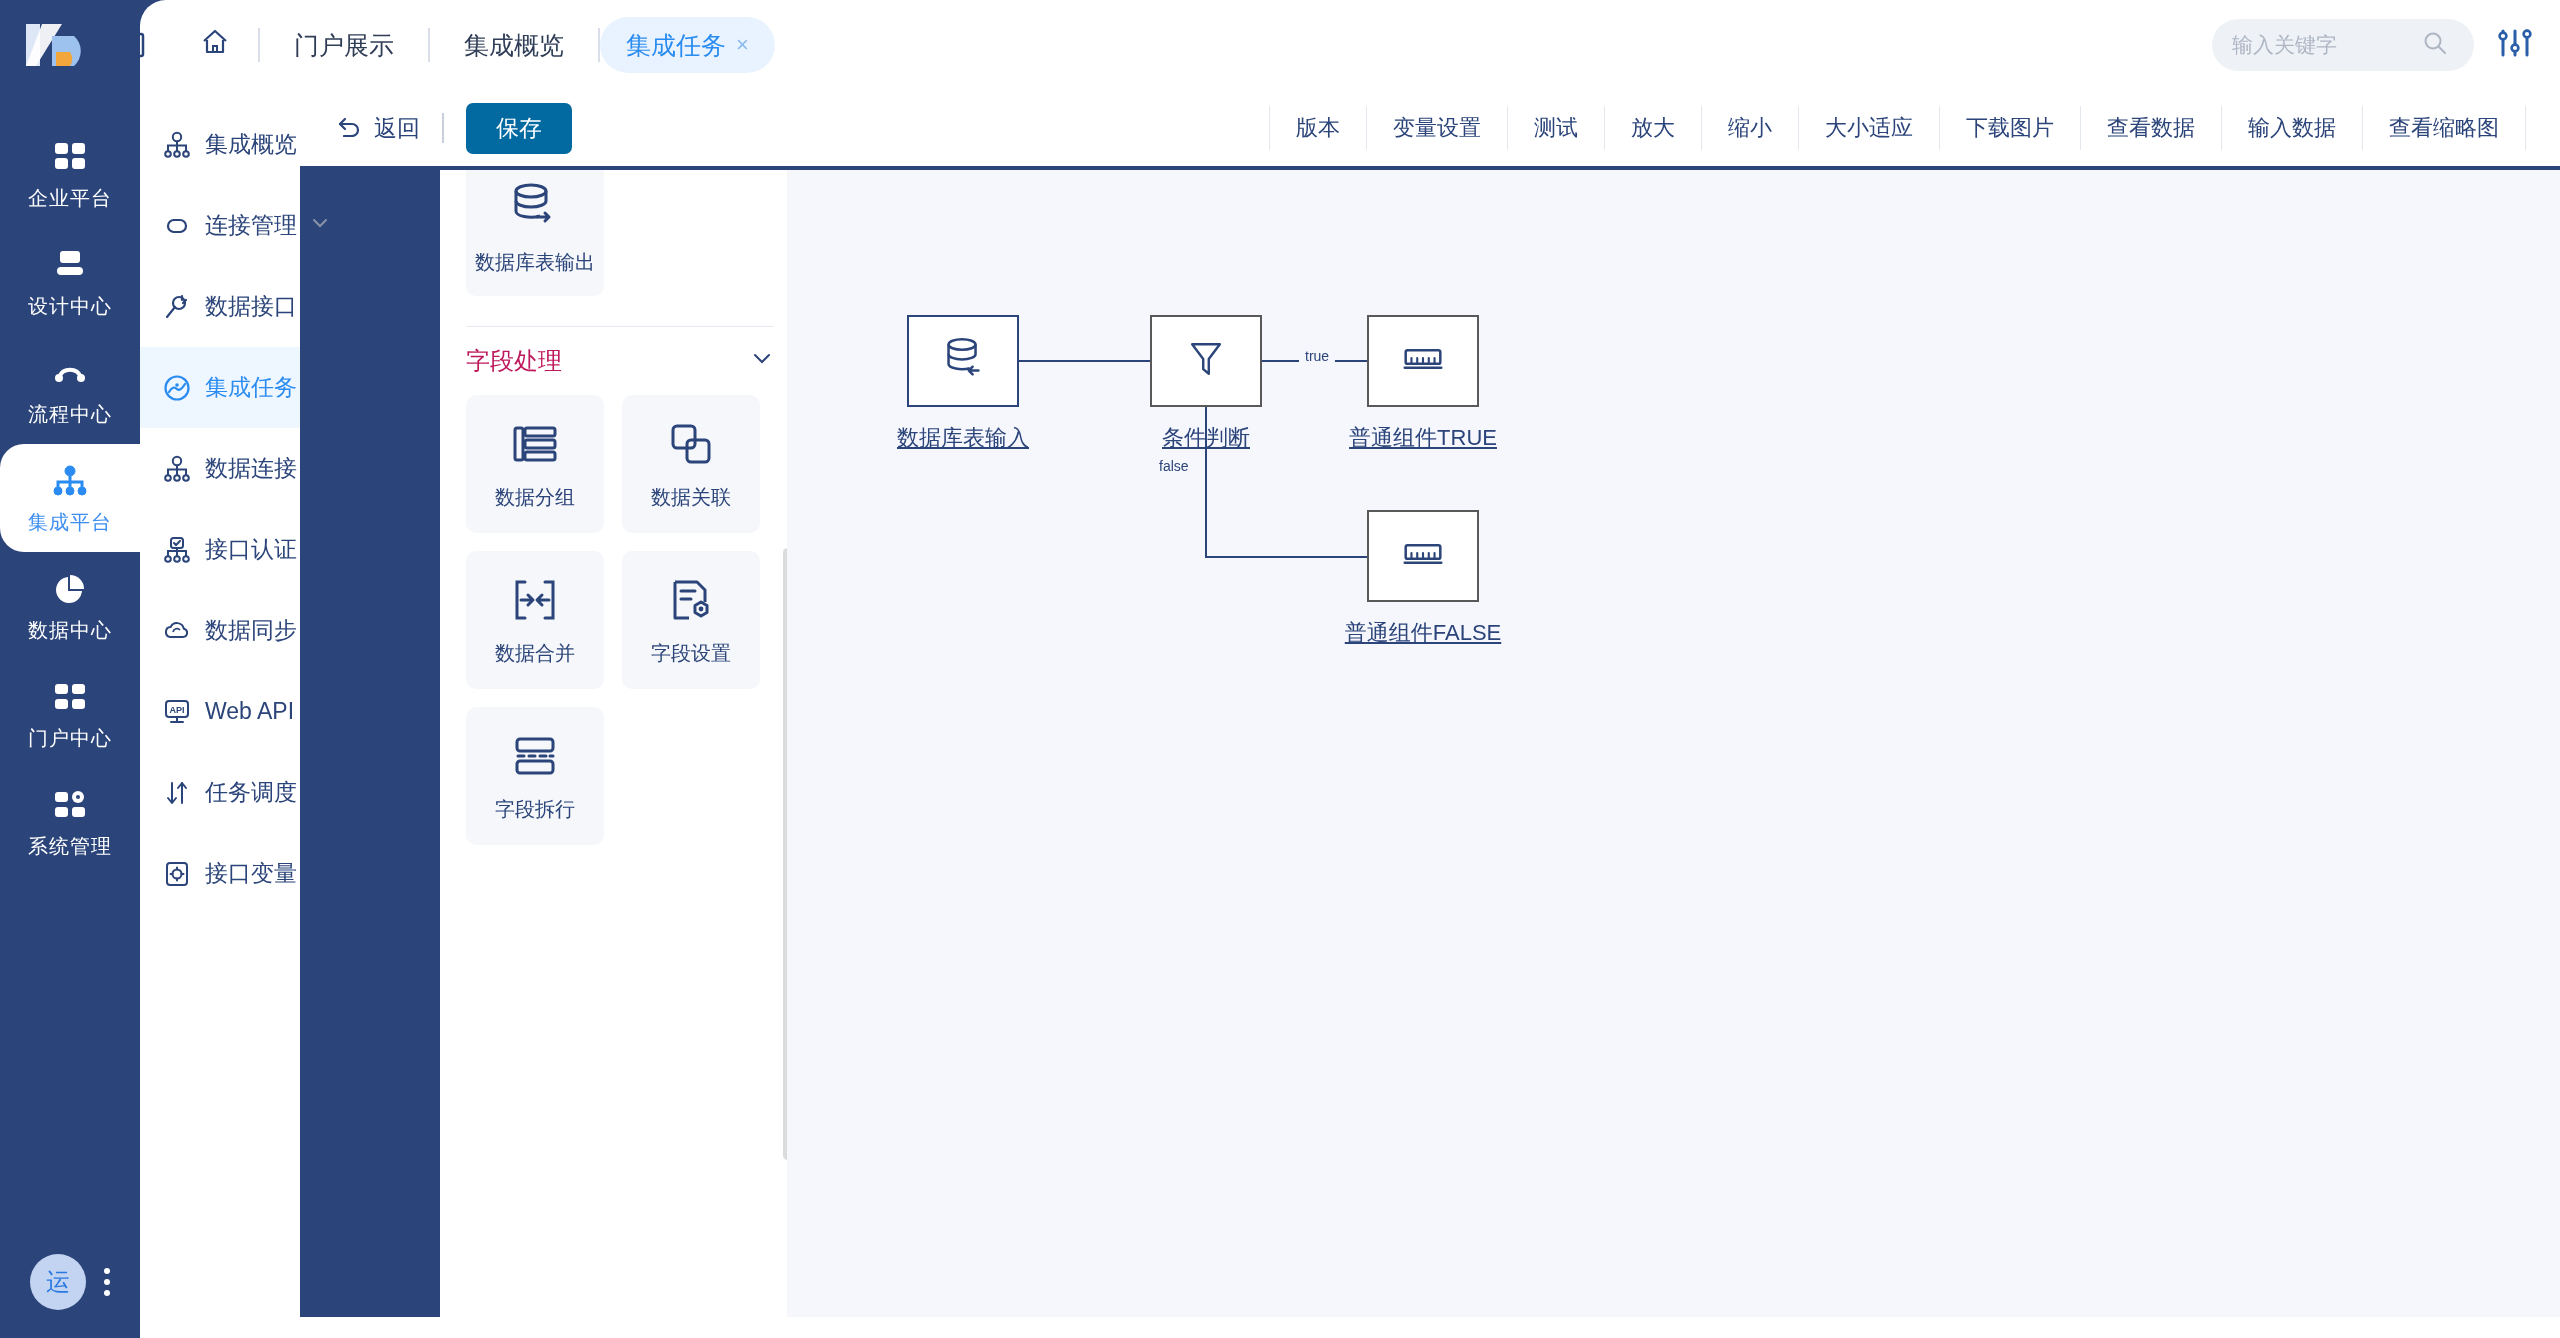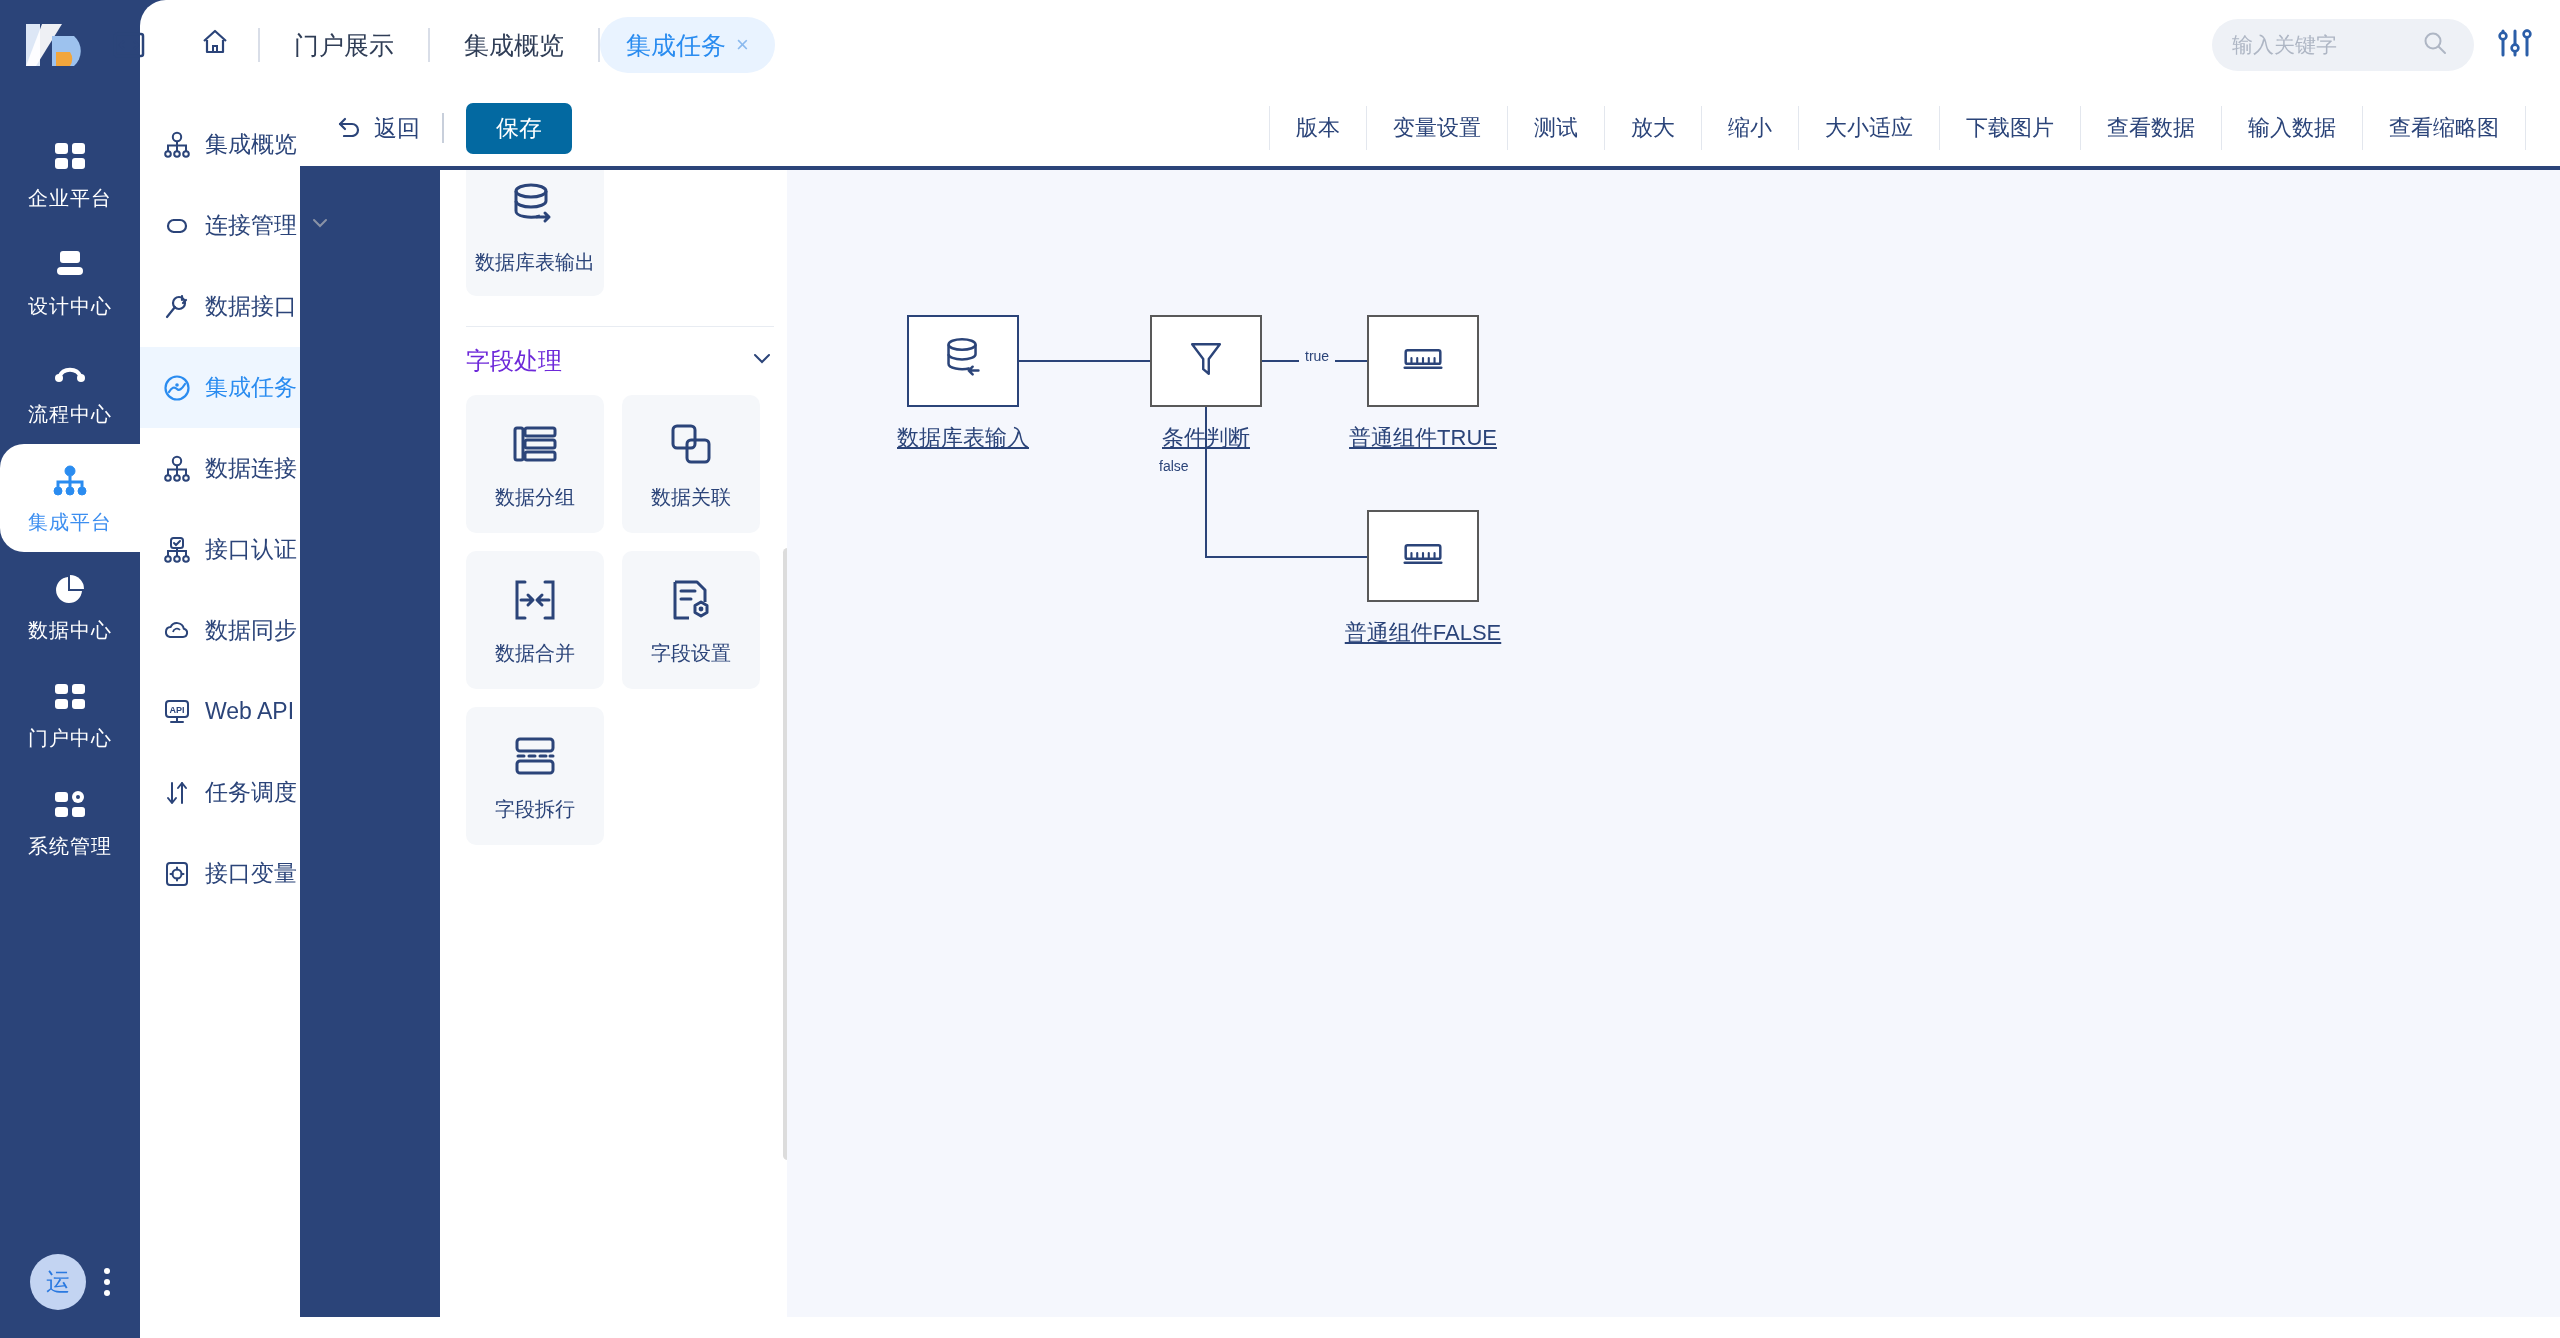--- a/index.html
+++ b/index.html
@@ -88,21 +88,21 @@
   .pal-grid { display:flex; flex-wrap:wrap; gap:18px; padding-bottom:10px; }
   .pal-card {
     width:138px; height:138px; background:#f5f7fa; border-radius:10px;
     display:flex; flex-direction:column; align-items:center; justify-content:center;
     cursor:grab; gap:10px;
   }
   .pal-card .pc-label { font-size:20px; color:#2b4479; }
   .pal-sep { height:1px; background:#e8ecf2; margin:20px 0 0 0; }
   .pal-group-head {
     display:flex; align-items:center; justify-content:space-between;
-    height:68px; font-size:24px; color:#6d28d9; cursor:pointer;
+    height:68px; font-size:24px; color:#be185d; cursor:pointer;
   }
   #pal-scrollbar {
     position:absolute; right:8px; top:378px; width:9px; height:612px;
     background:#dcdcdc; border-radius:5px; cursor:pointer;
   }
 
   
   #editor-toolbar {
     position:absolute; left:300px; top:90px; width:2260px; height:76px;
     background:#ffffff; display:flex; align-items:center;

